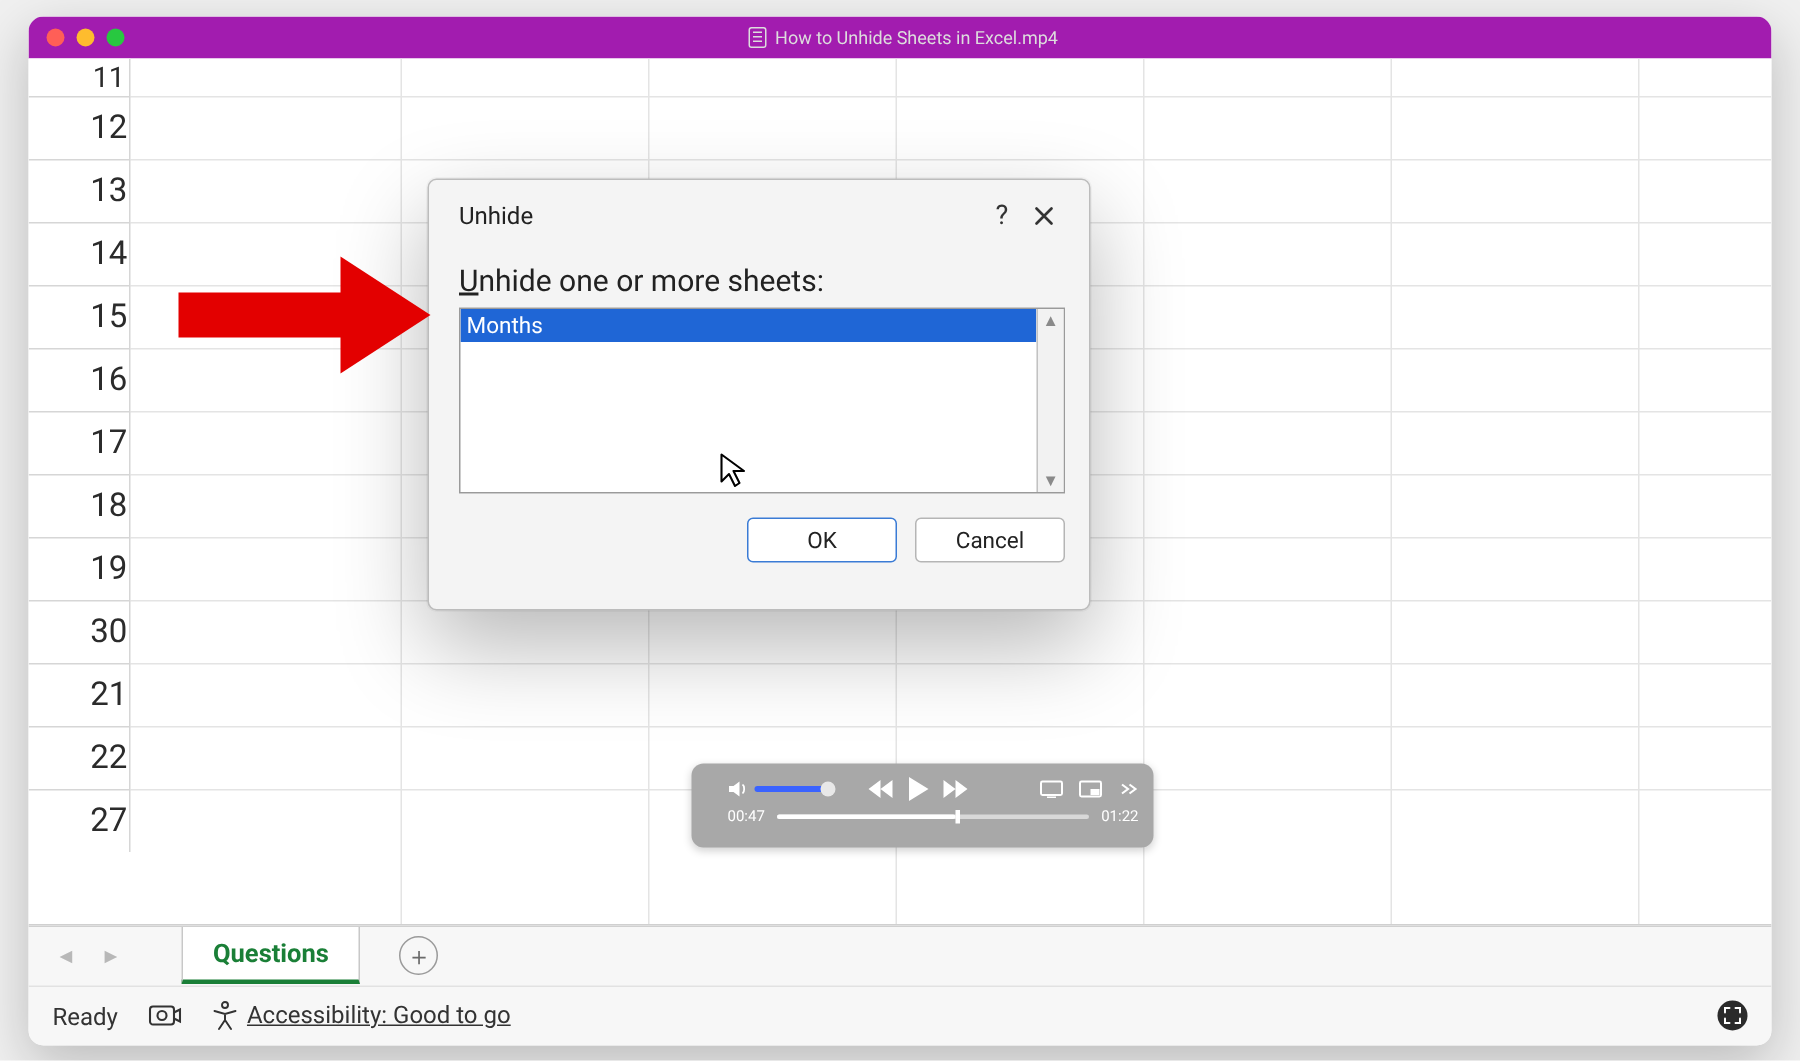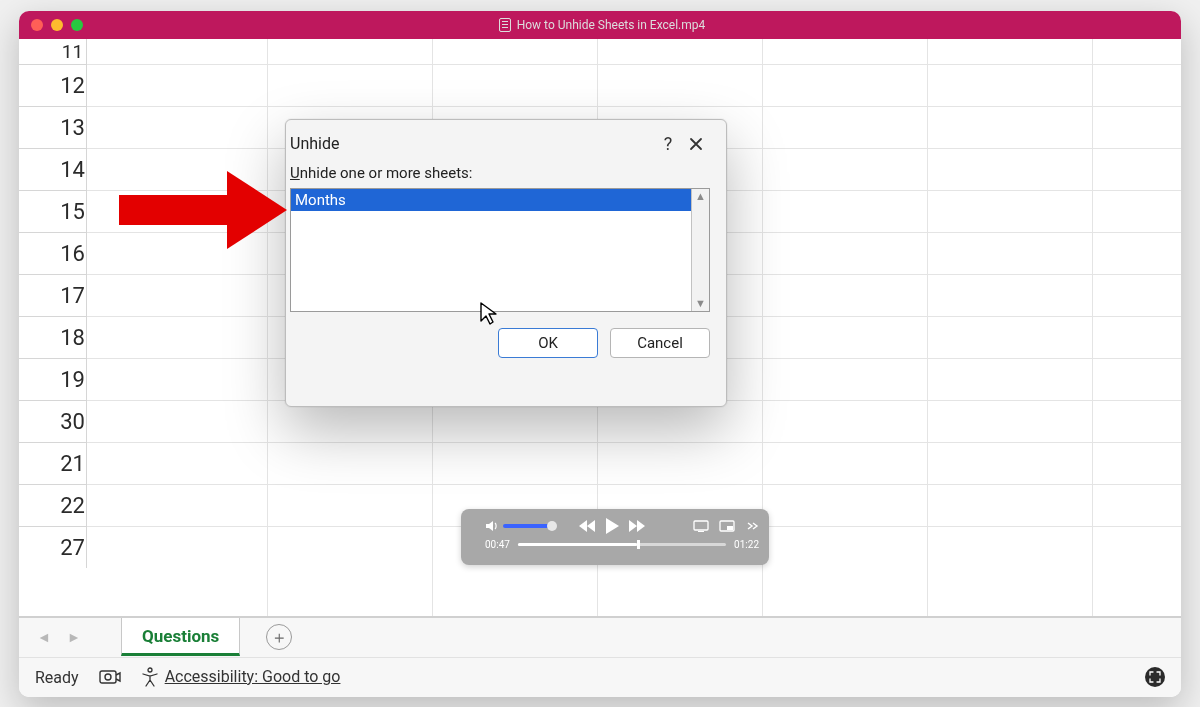--- a/index.html
+++ b/index.html
@@ -11,21 +11,21 @@
   .window {
     position: relative;
     width: 1162px; height: 686px;
     background: #fff;
     border-radius: 10px;
     box-shadow: 0 12px 36px rgba(0,0,0,0.22);
     overflow: hidden;
   }
   .titlebar {
     position: absolute; top: 0; left: 0; right: 0; height: 28px;
-    background: #be185d;
+    background: #a21caf;
     display: flex; align-items: center;
     color: #ddd; font-size: 12px;
   }
   .traffic-lights { display: flex; gap: 8px; padding-left: 12px; }
   .tl { width: 12px; height: 12px; border-radius: 50%; }
   .tl.red    { background: #ff5f57; }
   .tl.yellow { background: #febc2e; }
   .tl.green  { background: #28c840; }
   .title-center { flex:1; display:flex; align-items:center; justify-content:center; gap:6px; color:#ddd; font-size:12px; }
   .doc-icon {
@@ -91,32 +91,32 @@
   .status-bar .macro-icon svg,
   .status-bar .acc-icon svg { display:block; }
   .status-right { margin-left:auto; }
 
   
   .dialog {
     position:absolute; top:108px; left:266px; width:442px; height:288px;
     background:#f4f4f4;
     border:1px solid #bcbcbc; border-radius:6px;
     box-shadow: 0 24px 60px rgba(0,0,0,0.28), 0 0 0 1px rgba(0,0,0,0.03);
-    padding:12px 16px 14px 4px;
+    padding:12px 16px 14px 20px;
     font-size:15px; color:#222;
     z-index:30;
   }
   .dialog-header { display:flex; align-items:center; height:24px; }
   .dialog-title { font-size:16px; }
   .dialog-spacer { flex:1; }
   .help-btn, .close-btn {
     width:28px; height:24px; display:flex; align-items:center; justify-content:center;
     font-size:18px; color:#333;
   }
-  .dialog-label { margin-top:8px; font-size:15px; }
+  .dialog-label { margin-top:19px; font-size:20px; }
   .dialog-label .ul { text-decoration: underline; }
   .listbox {
     margin-top:6px; height:124px; background:#fff;
     border:1px solid #9a9a9a; position:relative; display:flex;
   }
   .listbox-inner { flex:1; overflow:hidden; }
   .list-item {
     height:22px; line-height:22px; padding-left:4px;
     background:#1f66d6; color:#fff; font-size:15px;
   }

